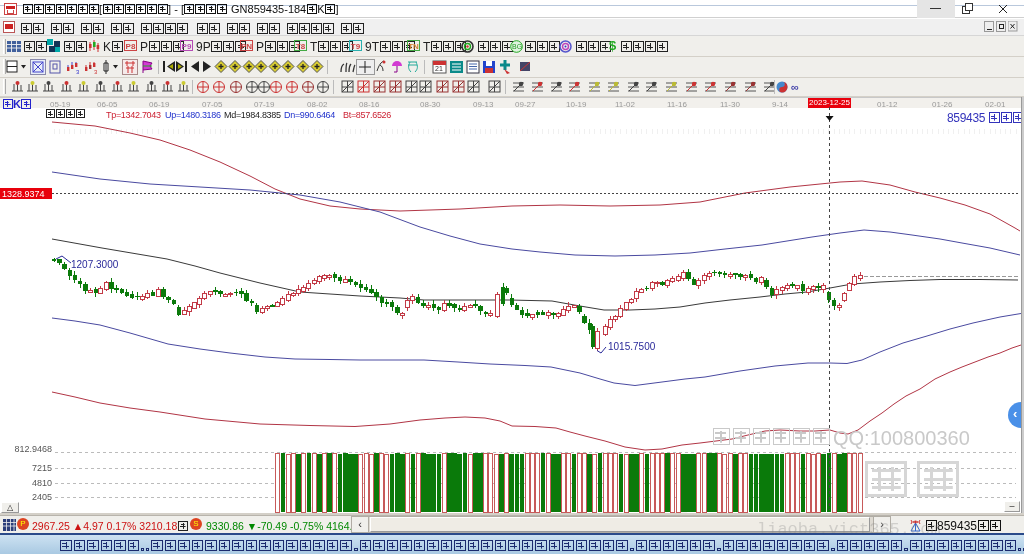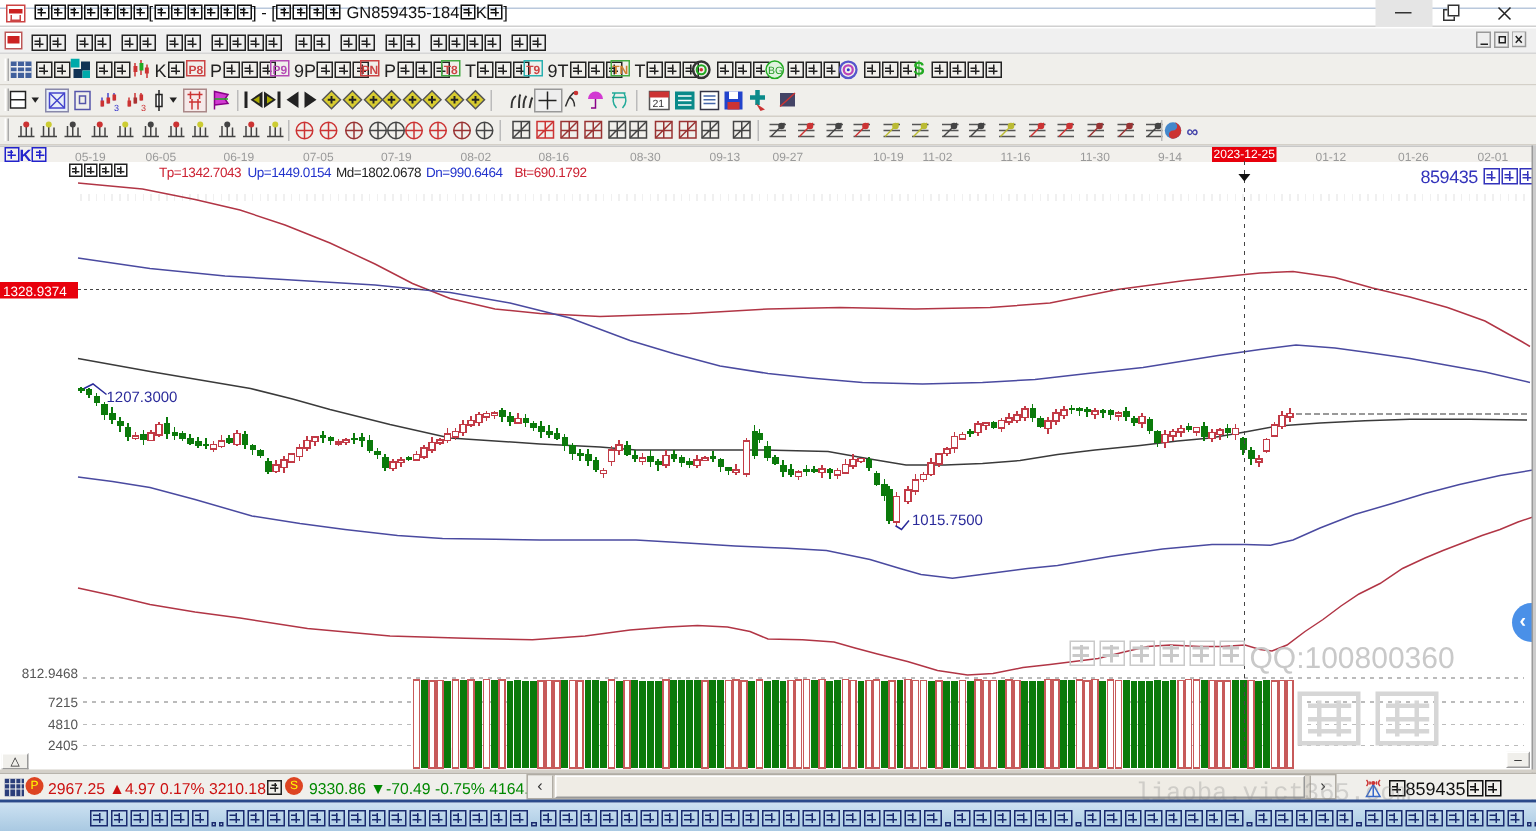--- a/index.html
+++ b/index.html
@@ -424,21 +424,21 @@
 <span style="position:absolute;left:50px;top:2px;color:#999;font-size:8px">05-19</span>
     <span style="position:absolute;left:97px;top:2px;color:#999;font-size:8px">06-05</span>
     <span style="position:absolute;left:149px;top:2px;color:#999;font-size:8px">06-19</span>
     <span style="position:absolute;left:202px;top:2px;color:#999;font-size:8px">07-05</span>
     <span style="position:absolute;left:254px;top:2px;color:#999;font-size:8px">07-19</span>
     <span style="position:absolute;left:307px;top:2px;color:#999;font-size:8px">08-02</span>
     <span style="position:absolute;left:359px;top:2px;color:#999;font-size:8px">08-16</span>
     <span style="position:absolute;left:420px;top:2px;color:#999;font-size:8px">08-30</span>
     <span style="position:absolute;left:473px;top:2px;color:#999;font-size:8px">09-13</span>
     <span style="position:absolute;left:515px;top:2px;color:#999;font-size:8px">09-27</span>
-    <span style="position:absolute;left:582px;top:2px;color:#999;font-size:8px">10-19</span>
+    <span style="position:absolute;left:566px;top:2px;color:#999;font-size:8px">10-19</span>
     <span style="position:absolute;left:615px;top:2px;color:#999;font-size:8px">11-02</span>
     <span style="position:absolute;left:667px;top:2px;color:#999;font-size:8px">11-16</span>
     <span style="position:absolute;left:720px;top:2px;color:#999;font-size:8px">11-30</span>
     <span style="position:absolute;left:772px;top:2px;color:#999;font-size:8px">9-14</span>
     <span style="position:absolute;left:877px;top:2px;color:#999;font-size:8px">01-12</span>
     <span style="position:absolute;left:932px;top:2px;color:#999;font-size:8px">01-26</span>
     <span style="position:absolute;left:985px;top:2px;color:#999;font-size:8px">02-01</span>
 <span style="position:absolute;left:808px;top:0px;width:43px;height:10px;background:#e8000c;color:#fff;text-align:center;font-size:8px;line-height:10px">2023-12-25</span>
 </div>
 <svg width="1024" height="406" style="position:absolute;left:0;top:107px">
@@ -1075,24 +1075,24 @@
 <text x="608" y="243" font-size="10" fill="#2a2a9a">1015.7500</text>
 <text x="52" y="345" font-size="9" fill="#555" text-anchor="end">812.9468</text>
 <text x="52" y="364" font-size="9" fill="#555" text-anchor="end">7215</text>
 <text x="52" y="379" font-size="9" fill="#555" text-anchor="end">4810</text>
 <text x="52" y="393" font-size="9" fill="#555" text-anchor="end">2405</text>
 <text x="833" y="338" font-size="20" fill="#c9c9c9">QQ:100800360</text>
 </svg>
 <div style="position:absolute;left:0;top:109px;width:1024px;height:12px;font-size:9px;letter-spacing:-0.3px">
 <span style="position:absolute;left:45px;top:0;color:#222"><i class="h h10"></i><i class="h h10"></i><i class="h h10"></i><i class="h h10"></i></span>
 <span style="position:absolute;left:106px;top:1px;color:#cc2233">Tp=1342.7043</span>
-<span style="position:absolute;left:165px;top:1px;color:#2233cc">Up=1449.0154</span>
-<span style="position:absolute;left:224px;top:1px;color:#222">Md=1802.0678</span>
+<span style="position:absolute;left:165px;top:1px;color:#2233cc">Up=1480.3186</span>
+<span style="position:absolute;left:224px;top:1px;color:#222">Md=1984.8385</span>
 <span style="position:absolute;left:284px;top:1px;color:#2233cc">Dn=990.6464</span>
-<span style="position:absolute;left:343px;top:1px;color:#cc2233">Bt=690.1792</span>
+<span style="position:absolute;left:343px;top:1px;color:#cc2233">Bt=857.6526</span>
 <span style="position:absolute;left:947px;top:2px;color:#3333bb;font-size:12px;white-space:nowrap">859435 <i class="h h12" style="color:#3333bb"></i><i class="h h12" style="color:#3333bb"></i><i class="h h12" style="color:#3333bb"></i></span>
 <span style="position:absolute;left:711px;top:317px;color:#c9c9c9;font-size:20px"><i class="h h20" style="color:#c9c9c9"></i><i class="h h20" style="color:#c9c9c9"></i><i class="h h20" style="color:#c9c9c9"></i><i class="h h20" style="color:#c9c9c9"></i><i class="h h20" style="color:#c9c9c9"></i><i class="h h20" style="color:#c9c9c9"></i></span>
 <span style="position:absolute;left:860px;top:352px;color:#d6d6d6;font-size:38px;font-weight:bold"><i class="h h38" style="color:#d6d6d6"></i><i class="h h38" style="color:#d6d6d6"></i></span>
 </div>
 
 <div style="position:absolute;left:1px;top:502px;width:18px;height:11px;background:#f0efeb;border:1px solid #999;border-top-color:#fff;border-left-color:#fff;font-size:8px;text-align:center;line-height:10px;color:#222">△</div>
 <div style="position:absolute;left:1004px;top:501px;width:16px;height:11px;background:#f0efeb;border:1px solid #999;border-top-color:#fff;border-left-color:#fff;font-size:9px;text-align:center;line-height:9px;color:#222">–</div>
 <div style="position:absolute;left:1008px;top:402px;width:26px;height:26px;border-radius:13px;background:#4a90e8"></div>
 <span style="position:absolute;left:1013px;top:406px;color:#fff;font-size:13px;font-weight:bold">‹</span>
 <div style="position:absolute;left:1021px;top:97px;width:1px;height:436px;background:#9a9a9a"></div>

